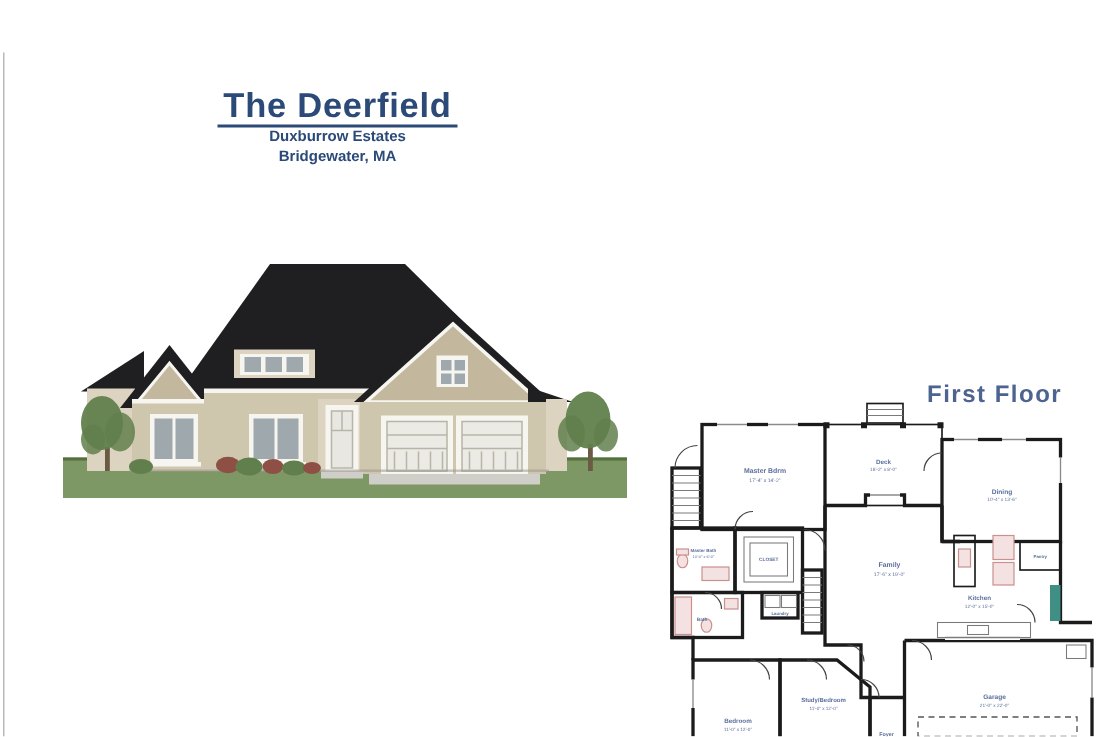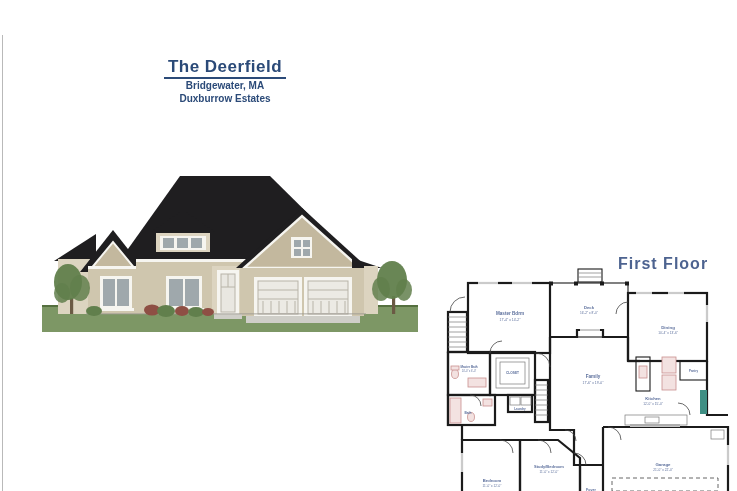--- a/index.html
+++ b/index.html
@@ -3,21 +3,21 @@
 <meta charset="utf-8">
 <style>
   html,body{margin:0;padding:0;}
   body{
     width:737px;height:491px;position:relative;overflow:hidden;
     background:#ffffff;font-family:"Liberation Sans",sans-serif;
   }
   .edge-line{position:absolute;left:2px;top:35px;width:1px;height:456px;background:#b9b9b9;}
   .title-block{position:absolute;left:130px;top:58px;width:190px;text-align:center;}
   .main-title{
-    display:inline-block;font-size:17px;font-weight:bold;letter-spacing:.5px;
+    display:inline-block;font-size:23px;font-weight:bold;letter-spacing:.5px;
     color:var(--title_text);border-bottom:2px solid var(--title_text);
     padding:0 4px 1px 4px;line-height:1.05;
   }
   .sub-title{font-size:10px;font-weight:bold;color:var(--title_text);line-height:1.22;margin-top:1px;}
   .house-wrap{position:absolute;left:40px;top:160px;width:380px;height:172px;}
   .plan-wrap{position:absolute;left:440px;top:250px;width:297px;height:241px;}
   .first-floor-title{
     position:absolute;left:618px;top:255px;font-size:16px;font-weight:bold;
     letter-spacing:1px;color:var(--plan_title);
   }
@@ -37,22 +37,22 @@
   .room-name{fill:var(--plan_text);font-family:"Liberation Sans",sans-serif;font-weight:bold;}
   .room-dims{fill:var(--plan_text);font-family:"Liberation Sans",sans-serif;}
 </style>
 </head>
 <body>
 
 <div class="edge-line"></div>
 
 <div class="title-block">
   <div class="main-title">The Deerfield</div>
+  <div class="sub-title">Duxburrow Estates</div>
   <div class="sub-title">Bridgewater, MA</div>
-  <div class="sub-title">Duxburrow Estates</div>
 </div>
 
 <div class="house-wrap">
 <svg width="380" height="172" viewBox="0 0 380 172">
 
   <g>
     <rect class="f-lawn" x="2" y="145" width="376" height="27"></rect>
     <rect class="f-lawnd" x="2" y="145" width="376" height="2"></rect>
   </g>
 

